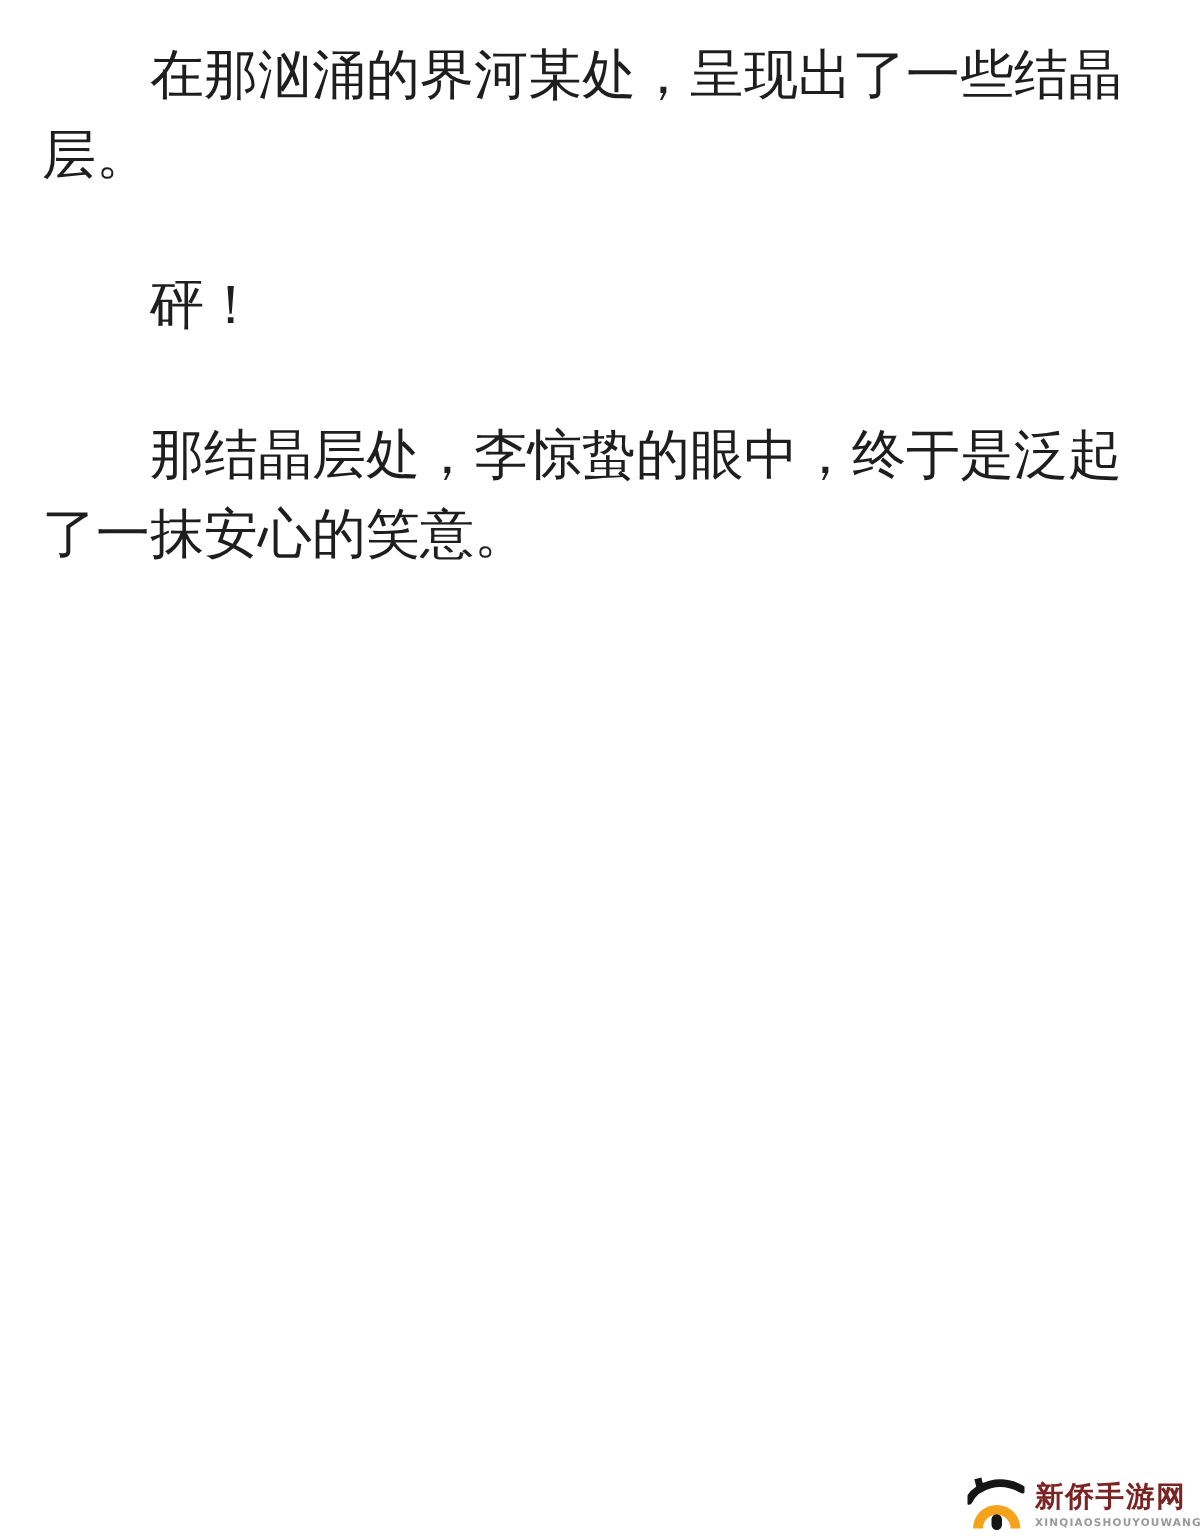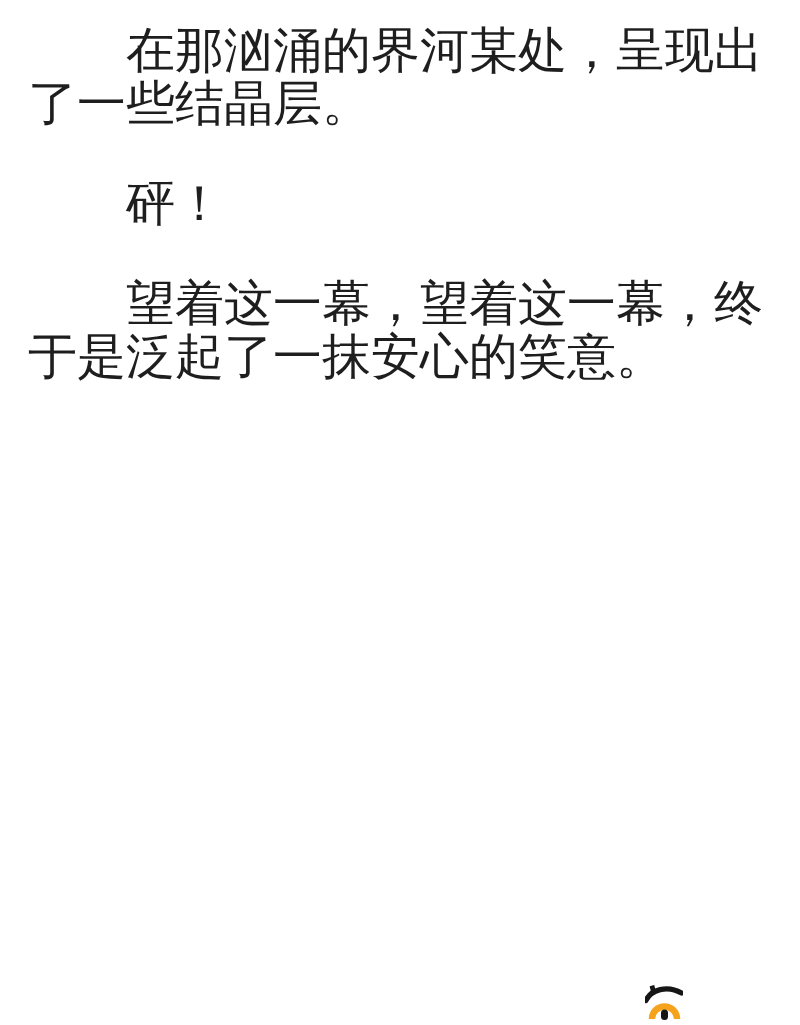--- a/index.html
+++ b/index.html
@@ -16,21 +16,21 @@
   }
   
   .page {
     position: absolute;
     left: 28px;
     top: 24px;
     width: 741px;
   }
   .page p {
     margin: 0 0 47px 0;
-    font-size: 49px;
+    font-size: 36px;
     line-height: 53px;
     letter-spacing: 0;
     text-indent: 2em;
     text-align: left;
     font-weight: 400;
     word-break: normal;
   }
   
   .watermark {
     position: absolute;
@@ -67,30 +67,34 @@
     white-space: nowrap;
   }
 </style>
 </head>
 <body style="background: rgb(255, 255, 255);">
 
 <main class="page" style="color: rgb(30, 30, 30);">
   <div>
       <p>在那汹涌的界河某处，呈现出了一些结晶层。</p>
       <p>砰！</p>
-      <p>望着这一幕，望着这一幕，终于是泛起了一抹安心的笑意。</p>
+      <p>那结晶层处，李惊蛰的眼中，终于是泛起了一抹安心的笑意。</p>
     </div>
 </main>
 
 <div class="watermark">
   <span class="wm-icon">
     <svg viewBox="0 0 38 37" xmlns="http://www.w3.org/2000/svg" aria-hidden="true">
 
       <path d="M7 36 A12.5 12.5 0 1 1 32 36" fill="none" stroke-width="6.5" stroke="#f5a31d"></path>
 
       <rect x="5.5" y="2.5" width="4.8" height="8" transform="rotate(-14 7.9 6.5)" fill="#161616"></rect>
 
       <path d="M0.8 17.5 C6 7, 22 1.5, 36.5 10" fill="none" stroke-width="5.2" stroke-linecap="round" stroke="#161616"></path>
 
       <rect x="16" y="26.5" width="7" height="10.5" rx="3.5" fill="#161616"></rect>
     </svg>
   </span>
+  <div class="wm-textcol">
+    <div class="wm-name" style="color: rgb(122, 37, 36);">新侨手游网</div>
+    <div class="wm-roman" style="color: rgb(154, 154, 154);">XINQIAOSHOUYOUWANG</div>
+  </div>
 </div>
 
 </body></html>

